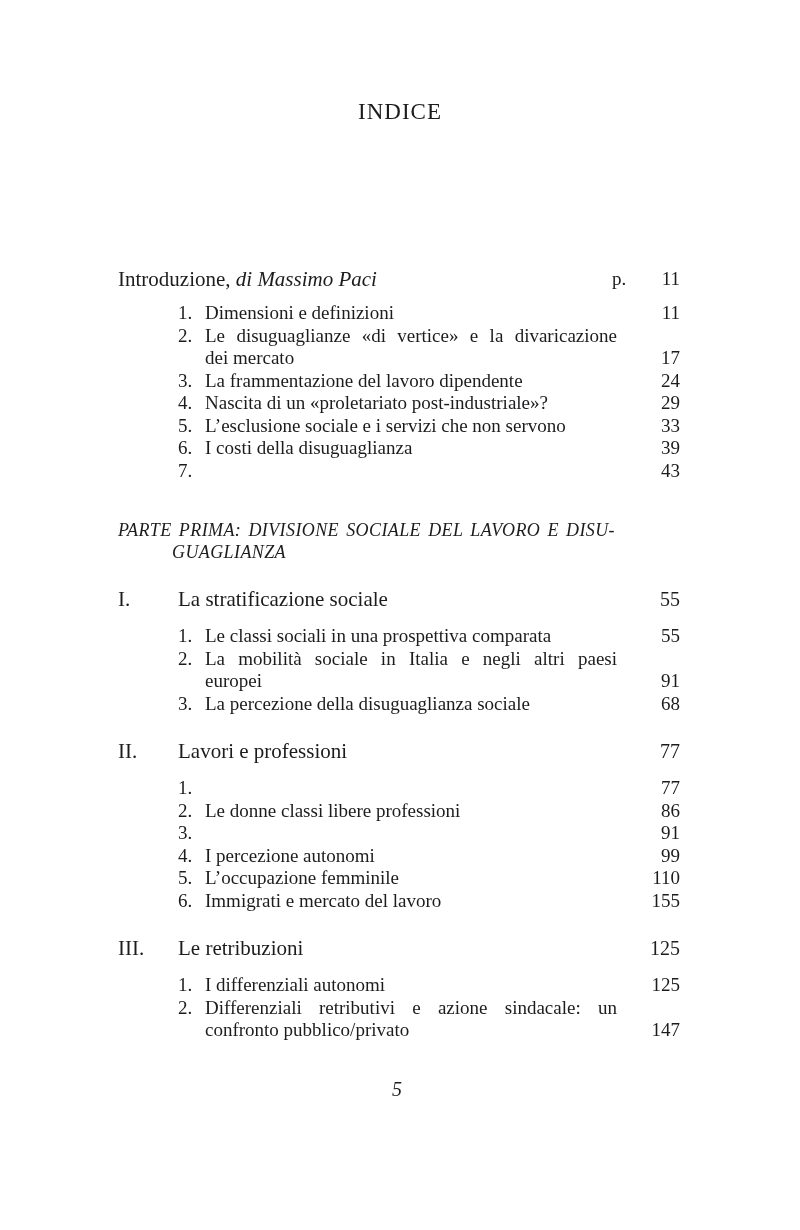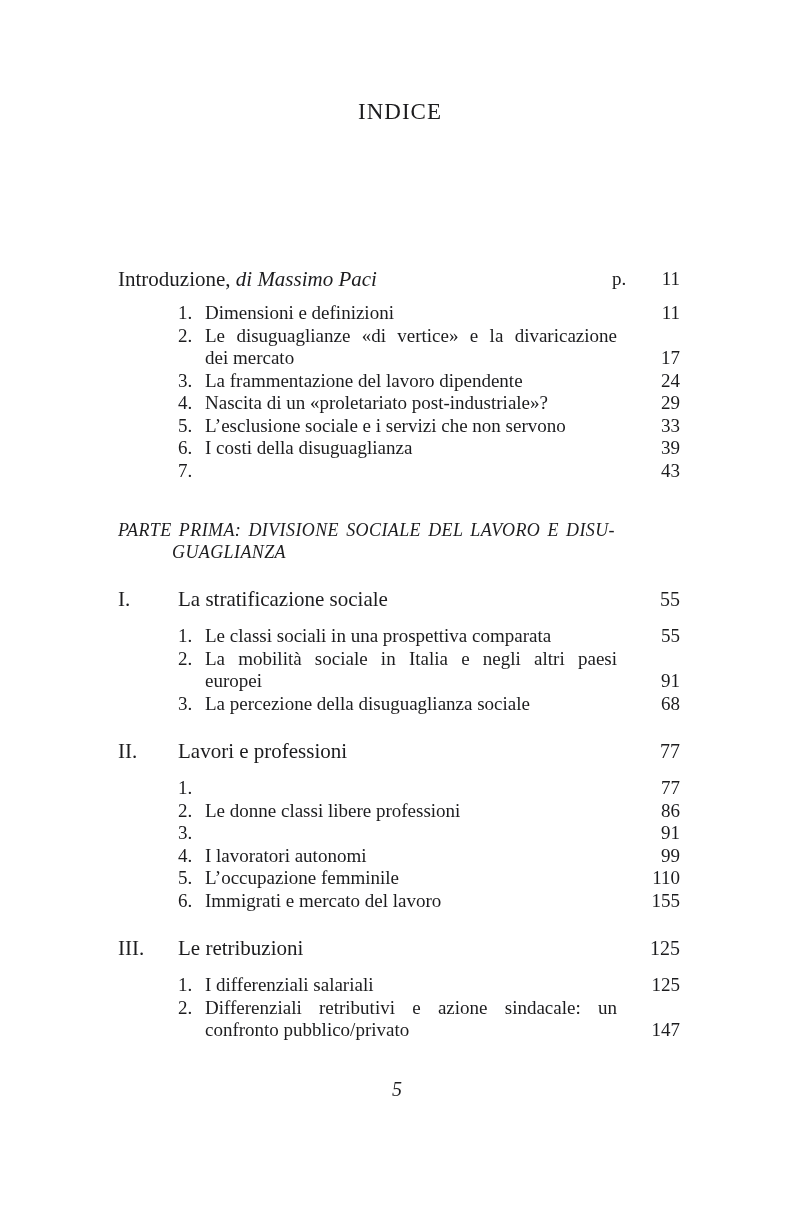--- a/index.html
+++ b/index.html
@@ -216,21 +216,21 @@
           </div>
 
           <div class="item">
             <span class="num">3.</span>
             <span class="pg">91</span>
           </div>
 
           <div class="item">
             <span class="num">4.</span>
             <span class="txt">
-              <span class="line1">I lavoratori autonomi</span>
+              <span class="line1">I percezione autonomi</span>
               <span class="line2"></span>
             </span>
             <span class="pg">99</span>
           </div>
 
           <div class="item">
             <span class="num">5.</span>
             <span class="txt">
               <span class="line1">L’occupazione femminile</span>
               <span class="line2"></span>
@@ -253,21 +253,21 @@
       <div class="chap-row">
         <span class="chap-num">III.</span>
         <span class="chap-title">Le retribuzioni</span>
         <span class="chap-pg">125</span>
       </div>
       <div class="sublist">
 
           <div class="item">
             <span class="num">1.</span>
             <span class="txt">
-              <span class="line1">I differenziali salariali</span>
+              <span class="line1">I differenziali autonomi</span>
               <span class="line2"></span>
             </span>
             <span class="pg">125</span>
           </div>
 
           <div class="item">
             <span class="num">2.</span>
             <span class="txt">
               <span class="line1 wrapped-line">Differenziali retributivi e azione sindacale: un</span>
               <span class="line2">confronto pubblico/privato</span>

